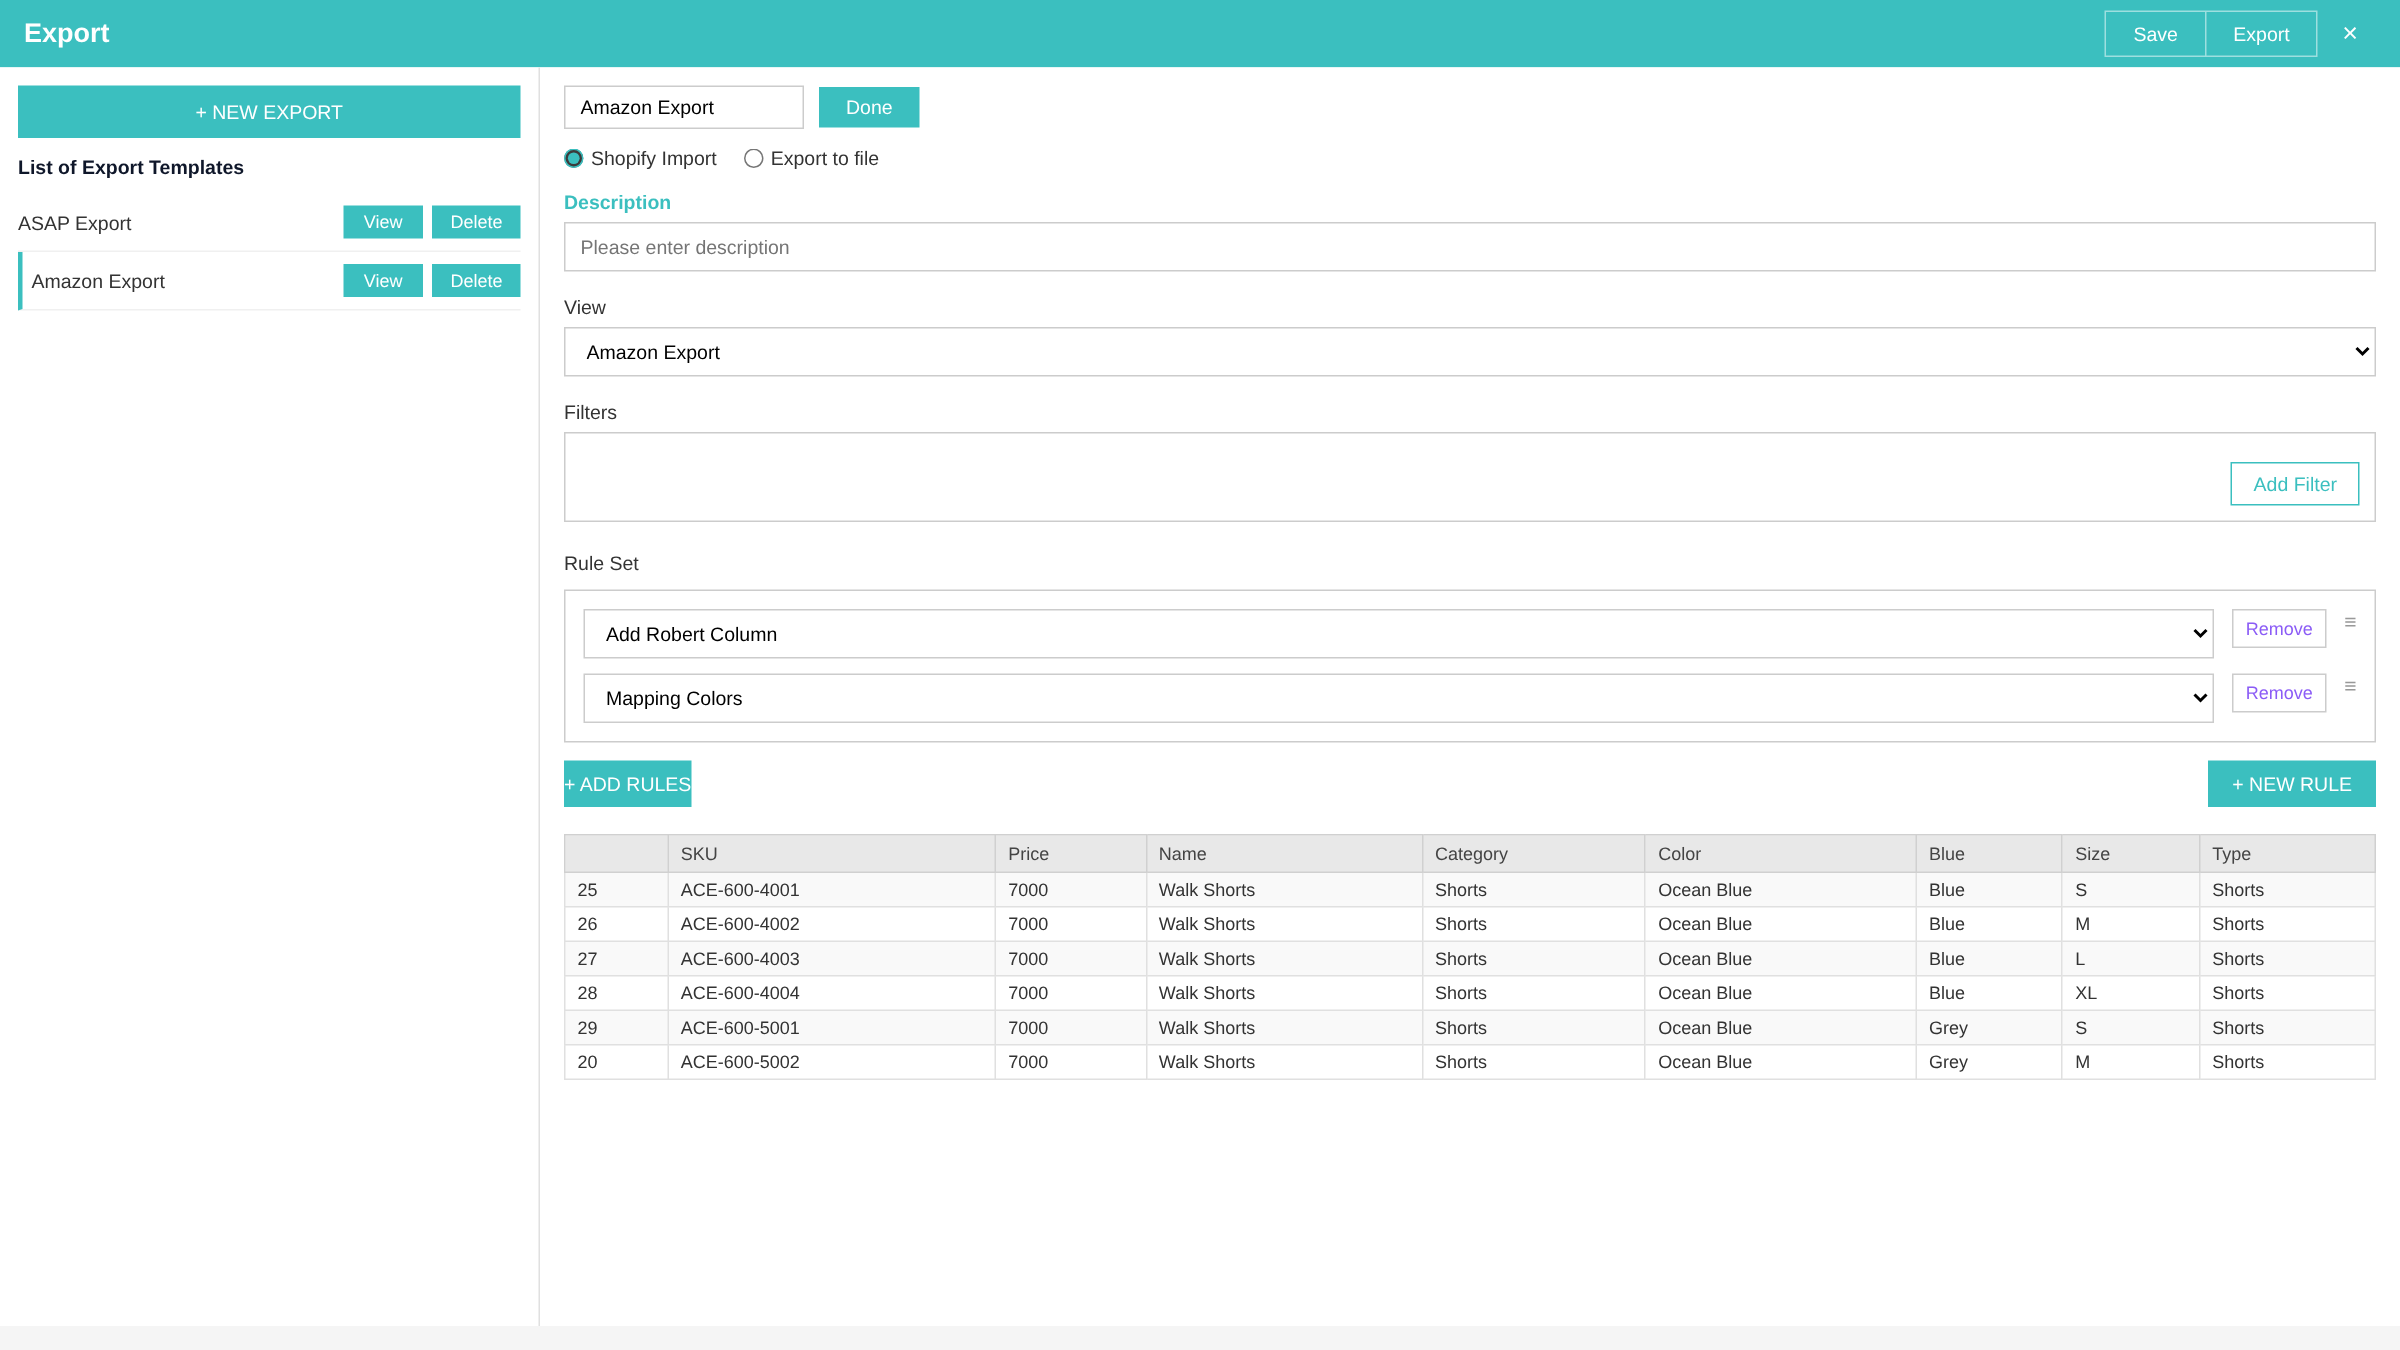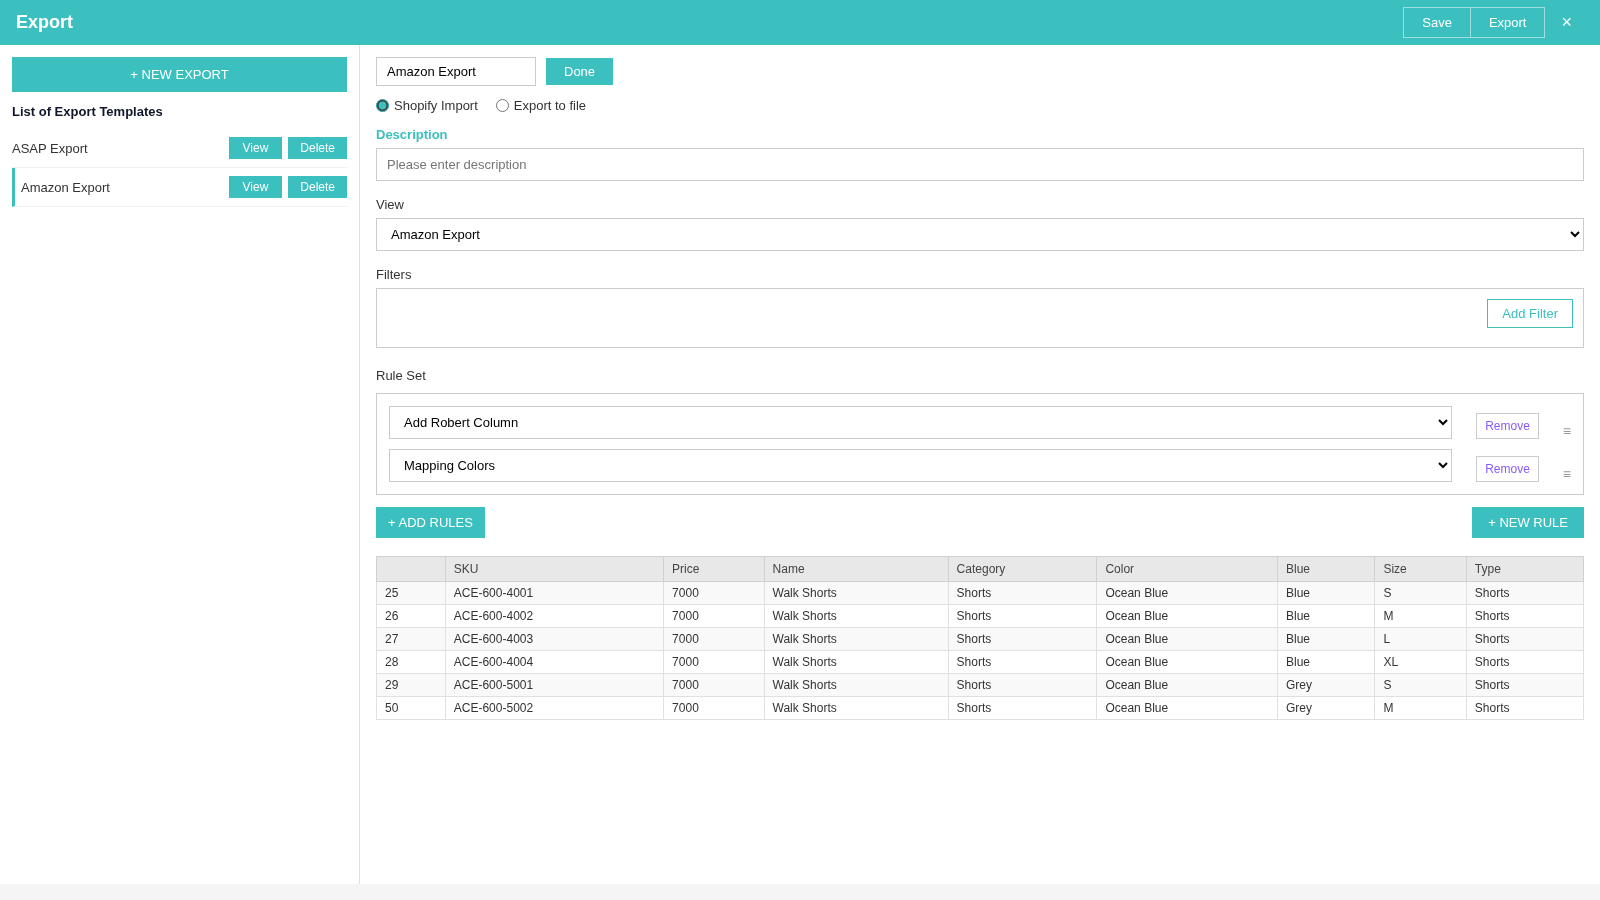--- a/index.html
+++ b/index.html
@@ -187,21 +187,21 @@
     .filters-label {
       font-size: 13px;
       color: #333;
       margin-bottom: 6px;
     }
     .filters-box {
       border: 1px solid #ccc;
       padding: 10px;
       min-height: 60px;
       display: flex;
-      align-items: flex-start;
+      align-items: flex-end;
       justify-content: flex-end;
       margin-bottom: 20px;
     }
     .add-filter-btn {
       background: white;
       color: #3bbfbf;
       border: 1px solid #3bbfbf;
       padding: 6px 14px;
       cursor: pointer;
       font-size: 13px;
@@ -213,22 +213,22 @@
       color: #333;
       margin-bottom: 10px;
     }
     .ruleset-box {
       border: 1px solid #ccc;
       padding: 12px;
       margin-bottom: 12px;
     }
     .rule-row {
       display: flex;
-      align-items: flex-end;
-      gap: 24px;
+      align-items: flex-start;
+      gap: 12px;
       margin-bottom: 10px;
     }
     .rule-row:last-child { margin-bottom: 0; }
     .rule-select {
       flex: 1;
       border: 1px solid #ccc;
       padding: 7px 10px;
       font-size: 13px;
       outline: none;
       background: white;
@@ -254,21 +254,21 @@
       display: flex;
       align-items: center;
       justify-content: space-between;
       margin-bottom: 0;
       padding-bottom: 10px;
     }
     .add-rules-btn {
       background: #3bbfbf;
       color: white;
       border: none;
-      padding: 8px 12px;
+      padding: 8px 0;
       cursor: pointer;
       font-size: 13px;
     }
     .new-rule-btn {
       background: #3bbfbf;
       color: white;
       border: none;
       padding: 8px 16px;
       cursor: pointer;
       font-size: 13px;
@@ -475,21 +475,21 @@
     <td>ACE-600-5001</td>
     <td>7000</td>
     <td>Walk Shorts</td>
     <td>Shorts</td>
     <td>Ocean Blue</td>
     <td>Grey</td>
     <td>S</td>
     <td>Shorts</td>
   </tr>
               <tr>
-    <td>50</td>
+    <td>20</td>
     <td>ACE-600-5002</td>
     <td>7000</td>
     <td>Walk Shorts</td>
     <td>Shorts</td>
     <td>Ocean Blue</td>
     <td>Grey</td>
     <td>M</td>
     <td>Shorts</td>
   </tr>
             </tbody>

